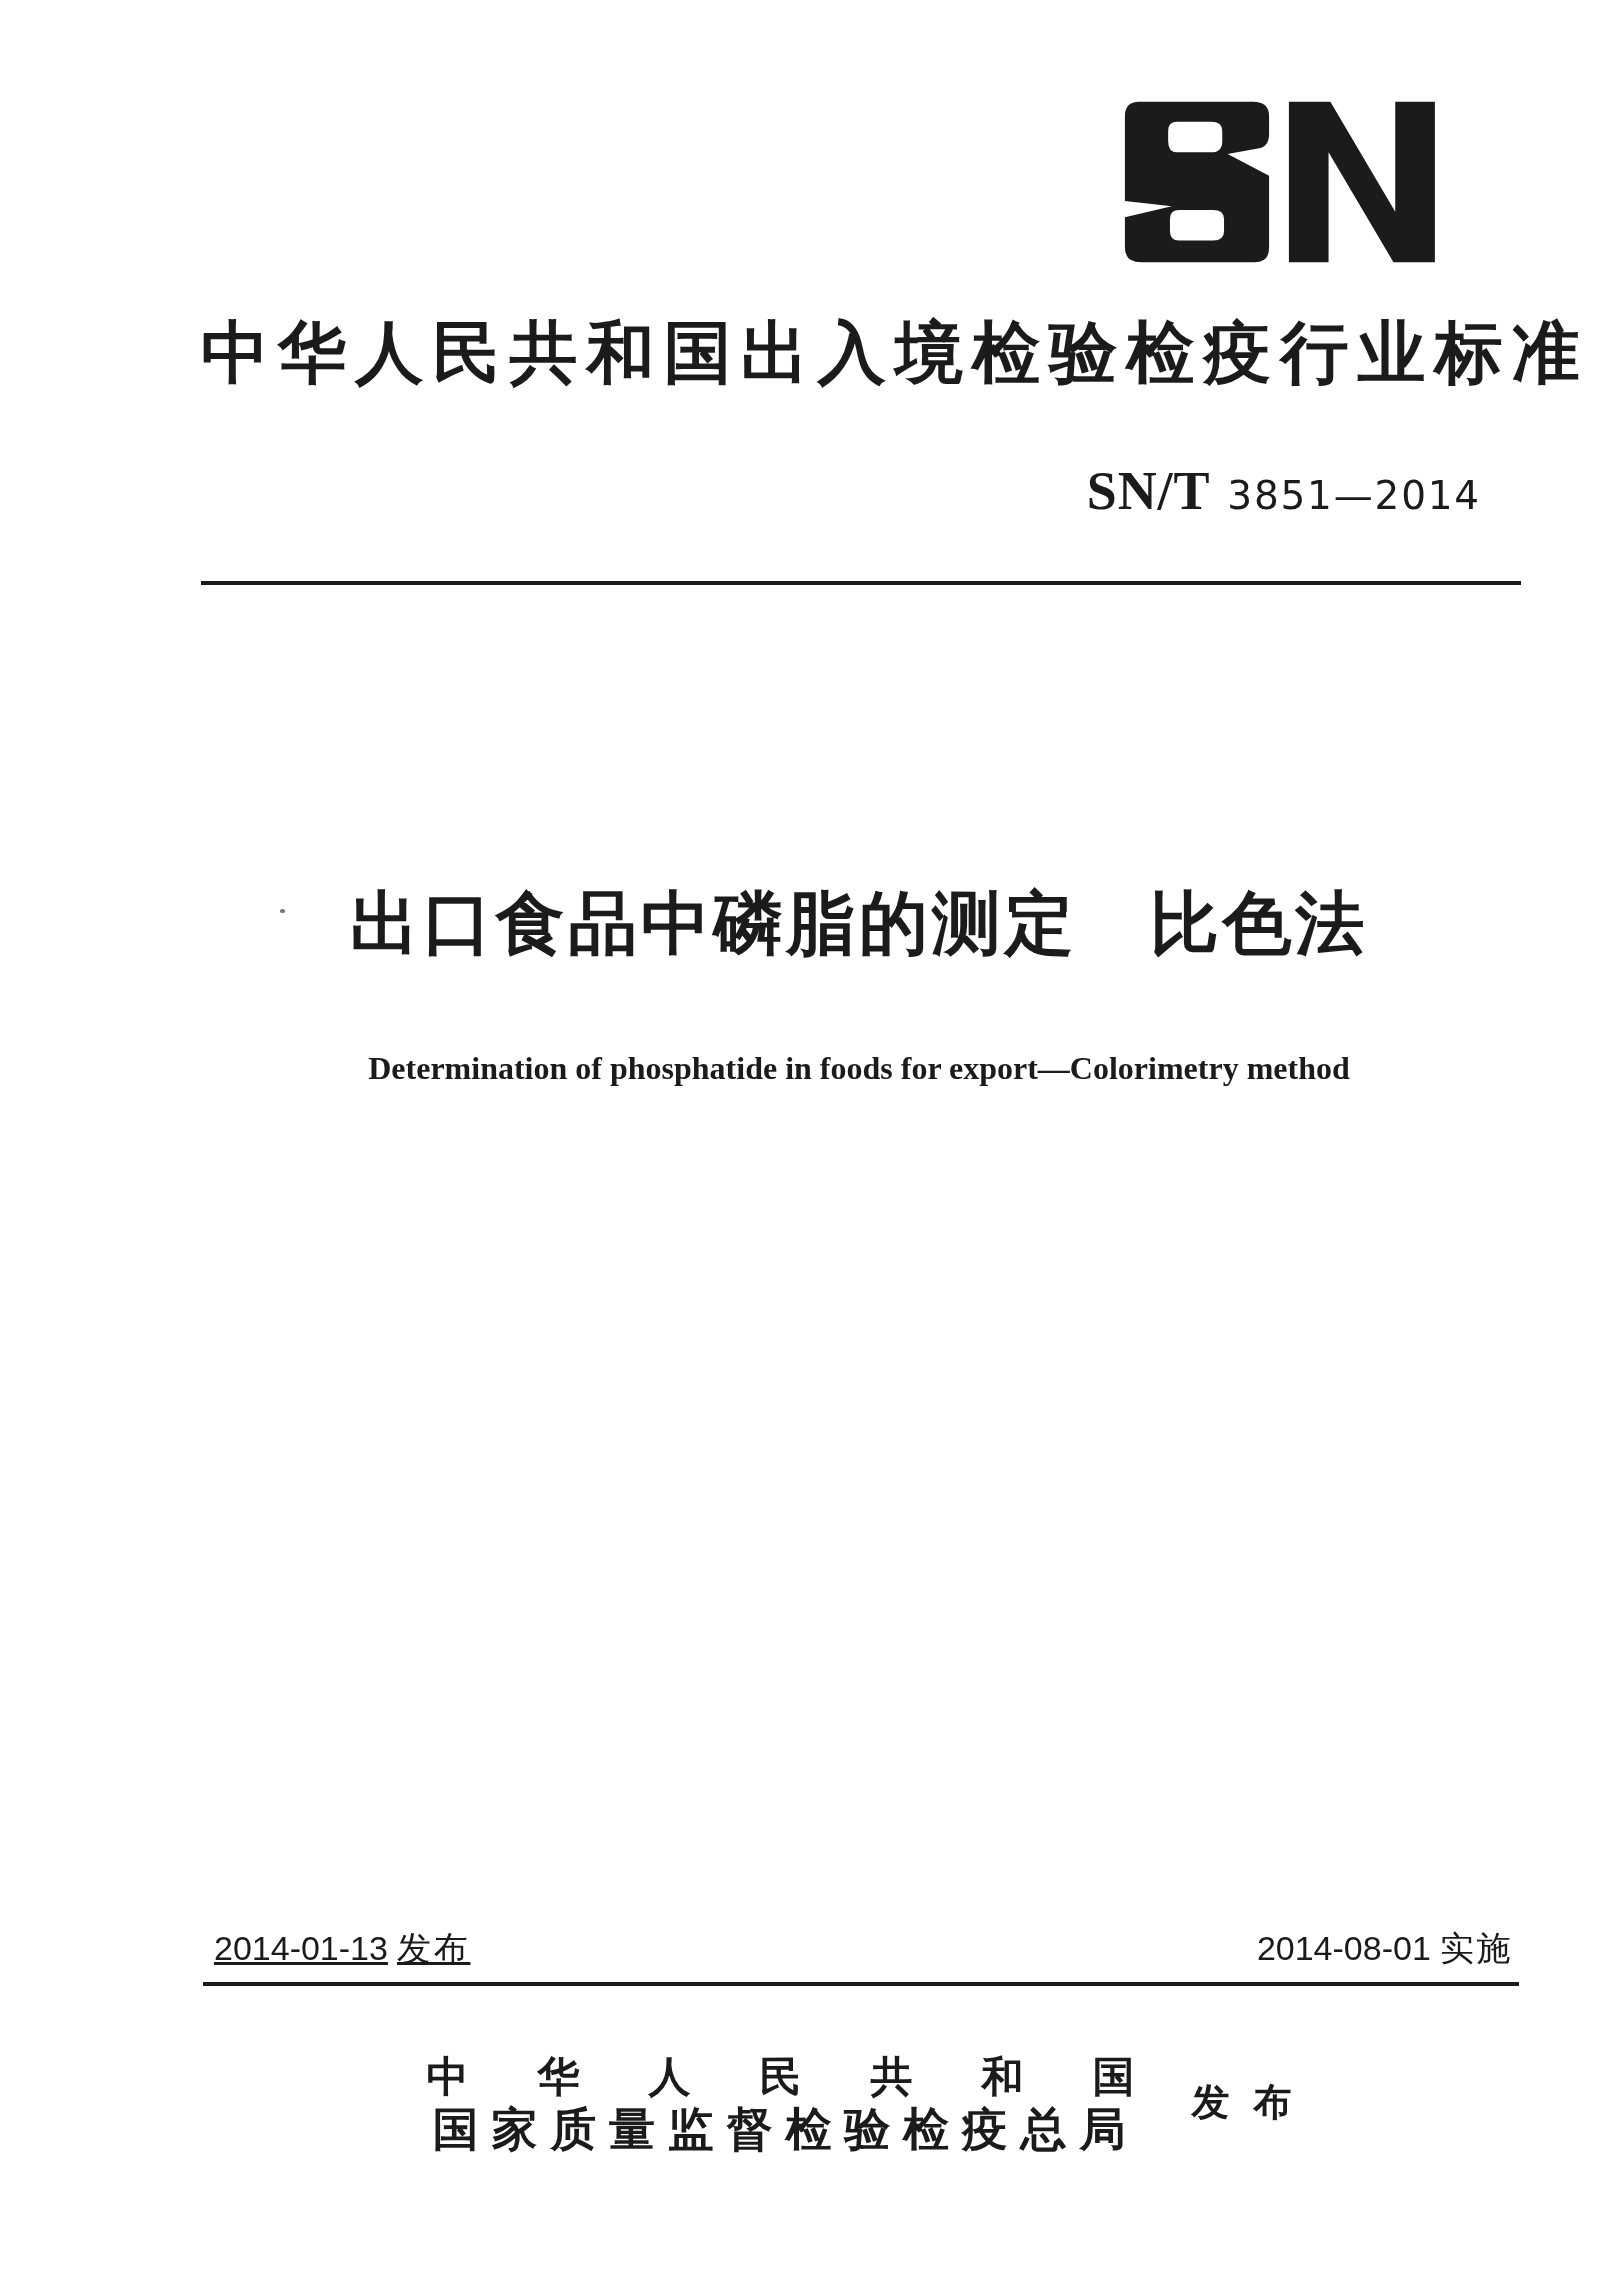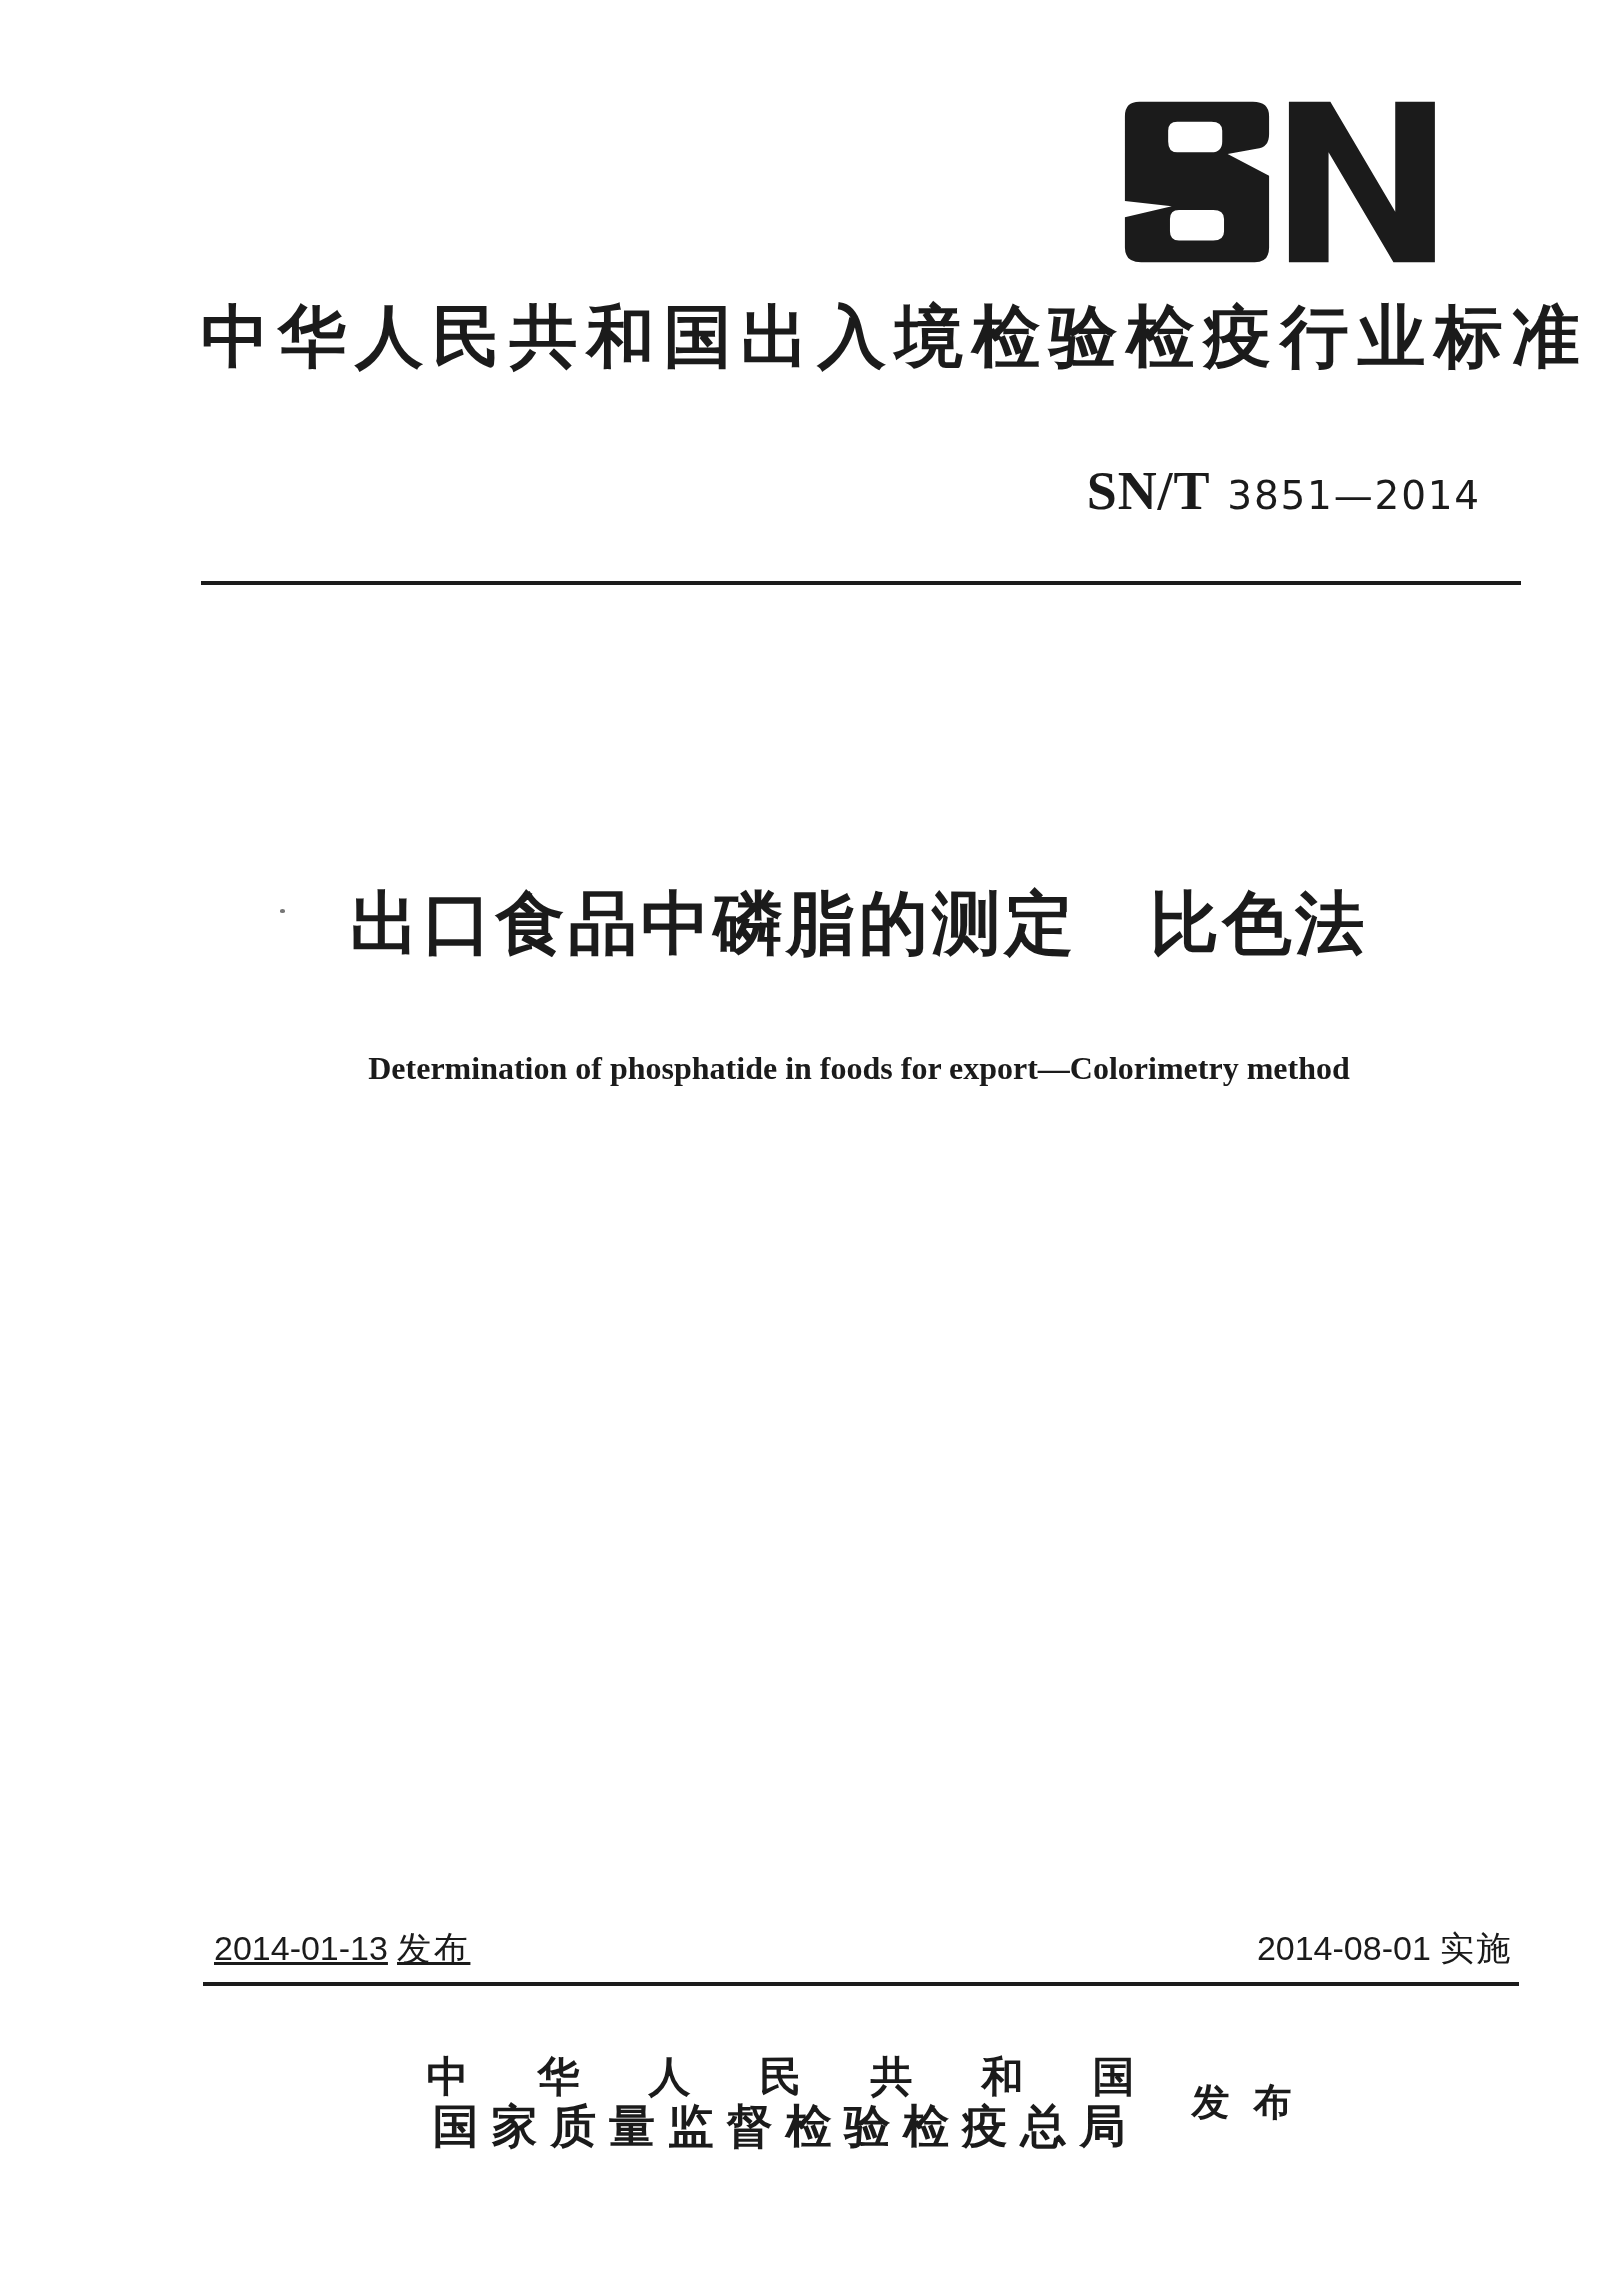--- a/index.html
+++ b/index.html
@@ -15,21 +15,21 @@
   .sr-only {
     position: absolute; width: 0.9px; height: 0.9px;
     overflow: hidden; clip: rect(0 0 0 0); white-space: nowrap;
   }
   
   .content { position: absolute; left: 201px; width: 1316px; }
 
   .sn-logo { position: absolute; left: 1121px; top: 100px; width: 316px; height: 164px; }
 
   .header-title {
-    top: 302px;
+    top: 318px;
     text-align: center;
     font-size: 68px;
     font-weight: 700;
     letter-spacing: 9.1px;
     line-height: 1;
     white-space: nowrap;
   }
   .std-number {
     position: absolute;
     top: 464px;
@@ -104,21 +104,20 @@
     line-height: 1;
     display: block;
   }
   .pub-line2 {
     font-size: 46px;
     letter-spacing: 12.8px;
     margin-right: -12.8px;
     line-height: 1;
     display: block;
     margin-top: 9.1px;
-    font-family: Liberation Mono, monospace;
   }
   .pub-action {
     font-family: "Liberation Serif", serif;
     font-weight: 700;
     font-size: 38px;
     letter-spacing: 24px;
     margin-right: -24px;
     line-height: 1;
     white-space: nowrap;
     margin-top: 27.4px;

